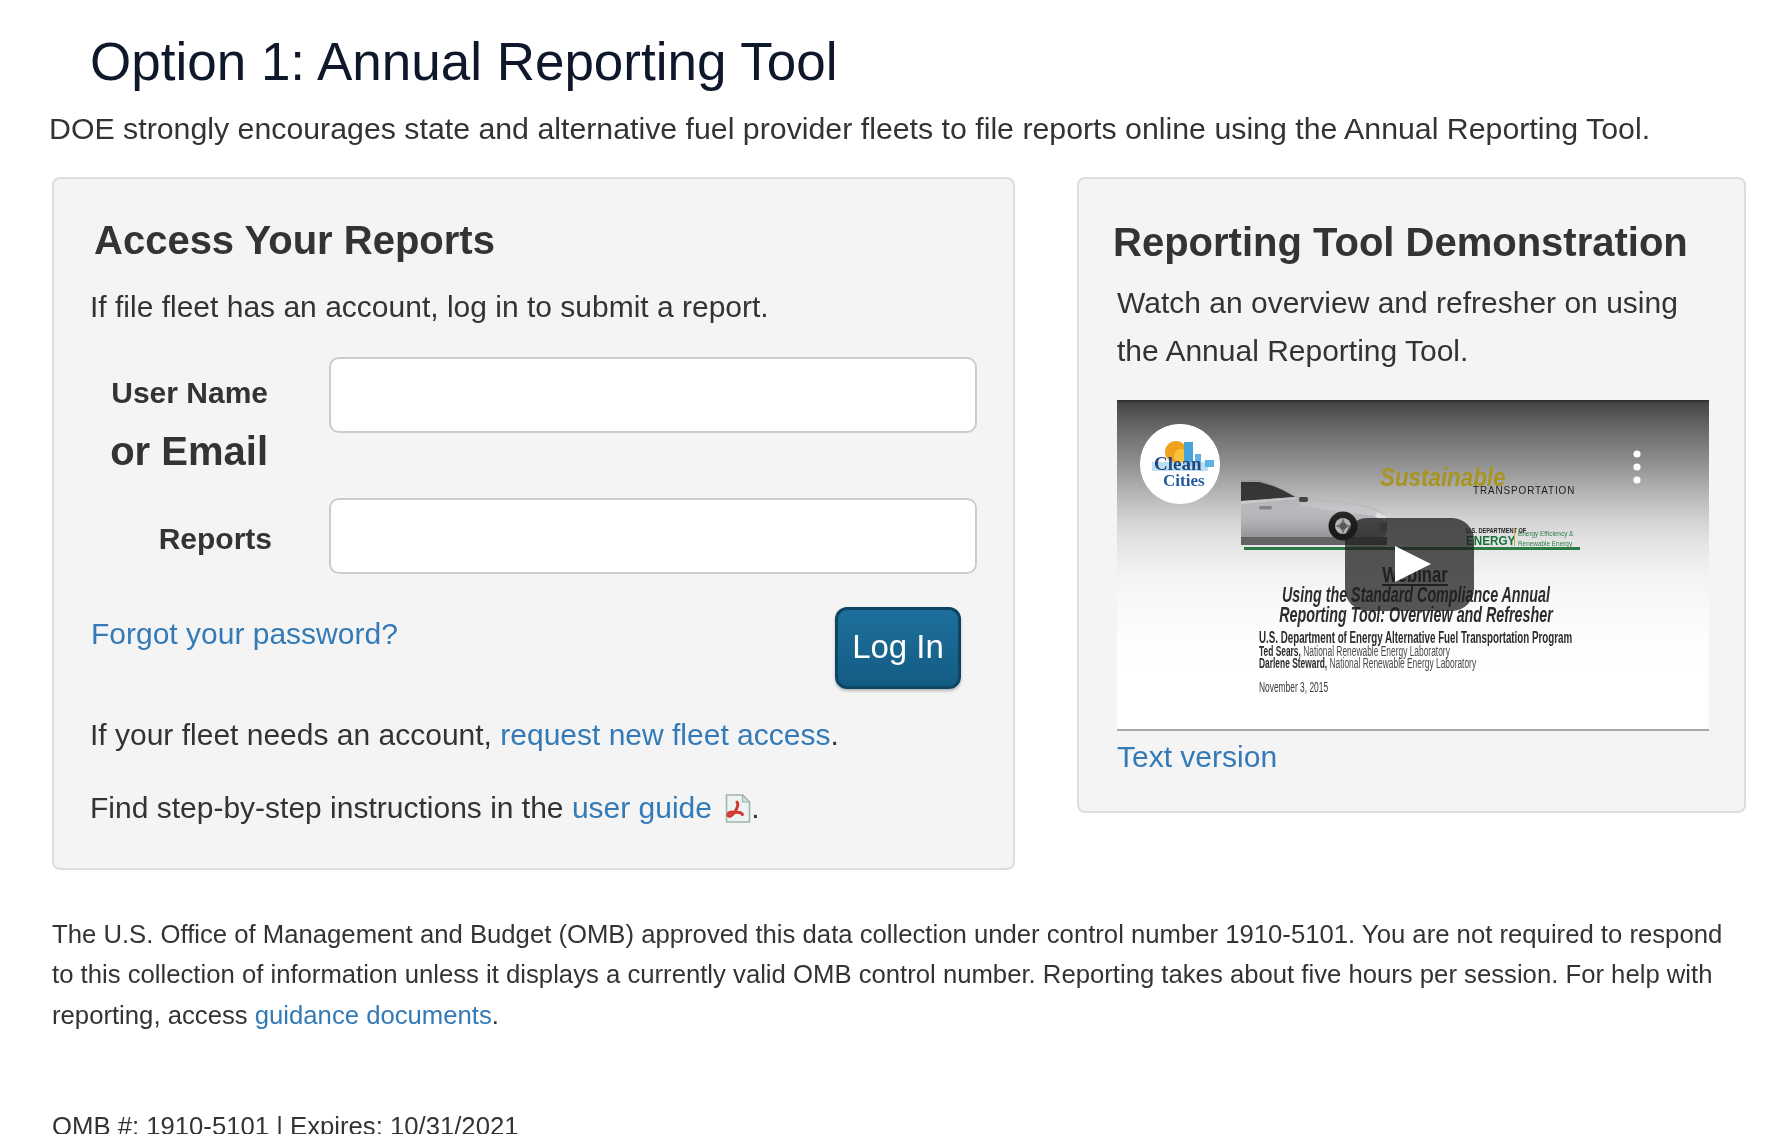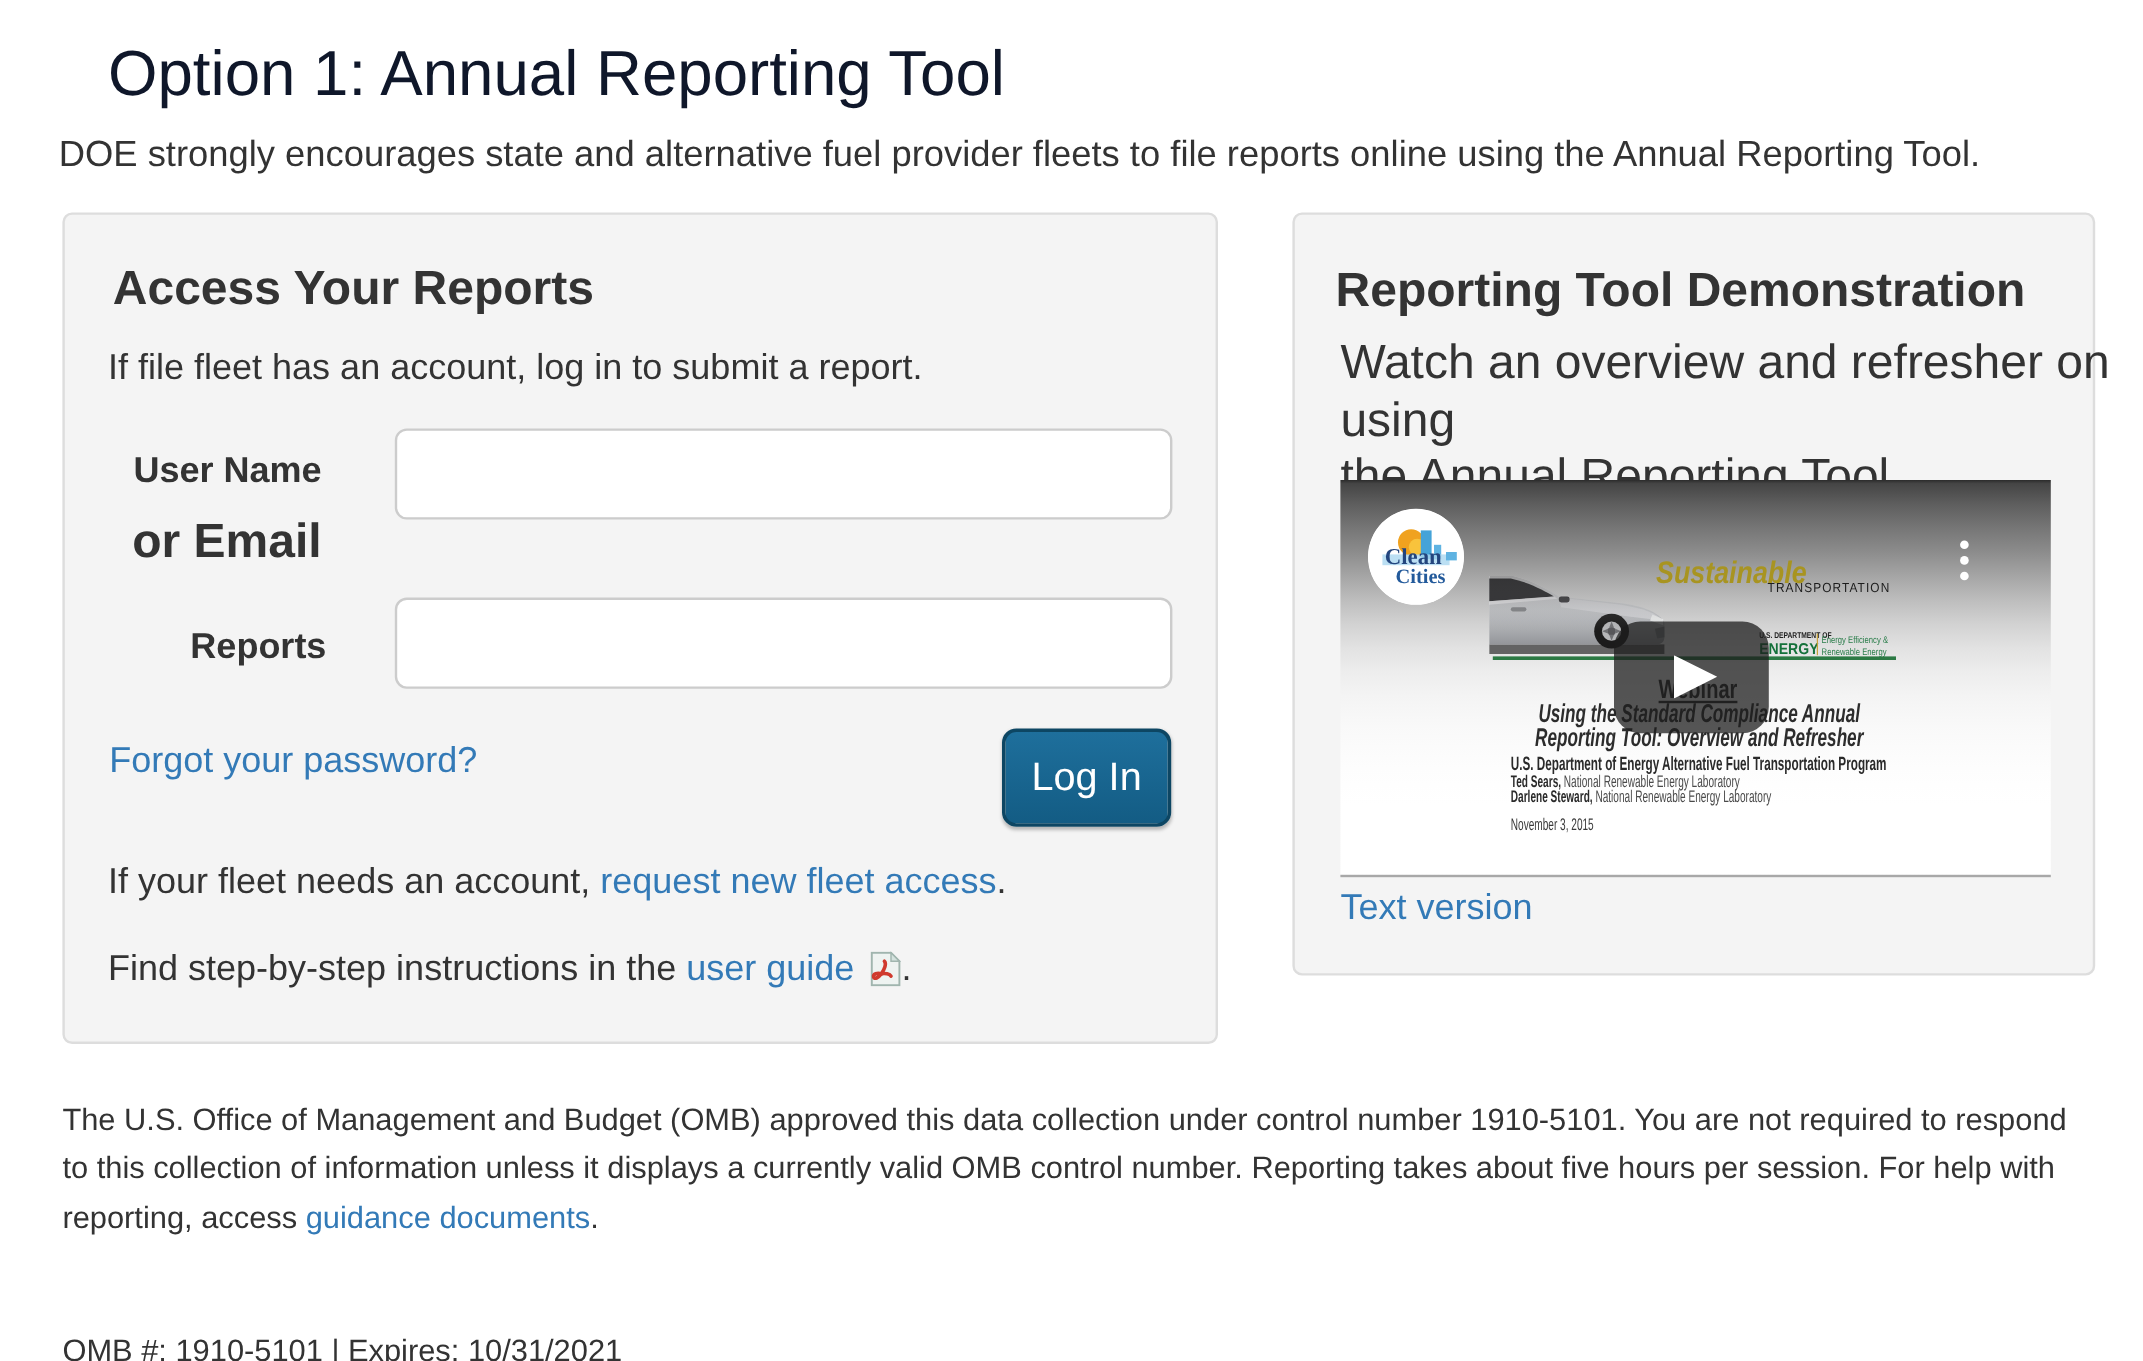--- a/index.html
+++ b/index.html
@@ -22,36 +22,36 @@
 
 <div class="lbl" style="left:52px; top:378px; width:216px; font-size:30px;padding-left:40px;">User Name</div>
 <div class="lbl" style="left:52px; top:431px; width:216px; font-size:40px;">or Email</div>
 <div class="input" style="left:329px; top:357px;"></div>
 
 <div class="lbl" style="left:52px; top:524px; width:220px; font-size:30px;">Reports</div>
 <div class="input" style="left:329px; top:498px;"></div>
 
 <a class="t" href="#" style="left:91px; top:619px; font-size:30px;">Forgot your password?</a>
 
-<div class="abs" style="left:835px; top:607px; width:141px; height:82px; background:linear-gradient(#1e6f9c,#135c84); border:3px solid #0d4663; border-radius:12px; box-shadow:0 2px 3px rgba(0,0,0,0.25); color:#fff; font-size:33px; text-align:center; line-height:73px;">Log In</div>
+<div class="abs" style="left:835px; top:607px; width:126px; height:82px; background:linear-gradient(#1e6f9c,#135c84); border:3px solid #0d4663; border-radius:12px; box-shadow:0 2px 3px rgba(0,0,0,0.25); color:#fff; font-size:33px; text-align:center; line-height:73px;">Log In</div>
 
 <div class="t" style="left:90px; top:720px; font-size:30px;">If your fleet needs an account, <a href="#">request new fleet access</a>.</div>
 <div class="t" style="left:90px; top:793px; font-size:30px;">Find step-by-step instructions in the <a href="#">user guide</a> <svg width="27" height="29" viewBox="0 0 27 29" style="vertical-align:-5px; margin-left:4px;">
       <path d="M2.5,1 h16 l7,7 v20 h-23 z" fill="#eef3f1" stroke="#a0b5ae" stroke-width="1.6"></path>
       <path d="M18.5,1 l7,7 h-7 z" fill="#d4e2de" stroke="#a0b5ae" stroke-width="1.2"></path>
       <g fill="none" stroke="#d03a2e" stroke-width="3" stroke-linecap="round">
         <path d="M13,8 C15,10 13,15 10.5,18.5"></path>
         <path d="M10.5,18.5 C8,22 4.5,23.5 4,21 C3.6,18.6 7,17.5 10.5,18.5"></path>
         <path d="M10.5,18.5 C13.5,17.8 17.5,18.6 18.5,20.5"></path>
       </g>
     </svg>.</div>
 
 <div class="panel" style="left:1077px; top:177px; width:669px; height:636px;"></div>
 <div class="t" style="left:1113px; top:222px; font-size:40px; font-weight:bold;">Reporting Tool Demonstration</div>
-<div class="abs" style="left:1117px; top:279px; font-size:40px; line-height:47.5px; color:#333;">Watch an overview and refresher on using<br>the Annual Reporting Tool.</div>
+<div class="abs" style="left:1117px; top:279px; font-size:30px; line-height:47.5px; color:#333;">Watch an overview and refresher on using<br>the Annual Reporting Tool.</div>
 
 <div class="abs" id="video" style="left:1117px; top:400px; width:592px; height:331px; overflow:hidden; background:linear-gradient(180deg,#2b2b2b 0px,#454545 3px,#5e5e5e 20px,#767676 40px,#8c8c8c 60px,#a5a5a5 80px,#bdbdbd 100px,#d2d2d2 120px,#e2e2e2 140px,#ededed 160px,#f4f4f4 180px,#f9f9f9 205px,#fdfdfd 240px,#ffffff 270px); border-bottom:2px solid #a8a8a8;">
 
   <div class="abs" style="left:23px; top:24px; width:80px; height:80px; background:#fff; border-radius:50%; overflow:hidden;">
     <svg width="80" height="80" viewBox="0 0 80 80">
       <circle cx="40" cy="40" r="40" fill="#fff"></circle>
       <circle cx="36" cy="28" r="11" fill="#f0a21f"></circle>
       <circle cx="41" cy="32" r="7" fill="#f8c33c"></circle>
       <rect x="44" y="18" width="9" height="24" fill="#45a3d8"></rect>
       <rect x="55" y="30" width="6" height="12" fill="#5fb3e2"></rect>

